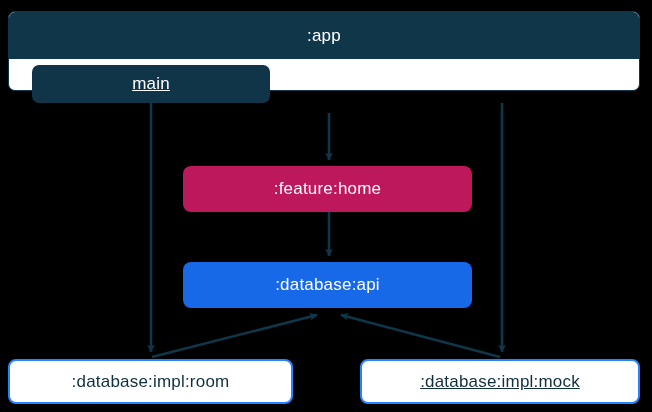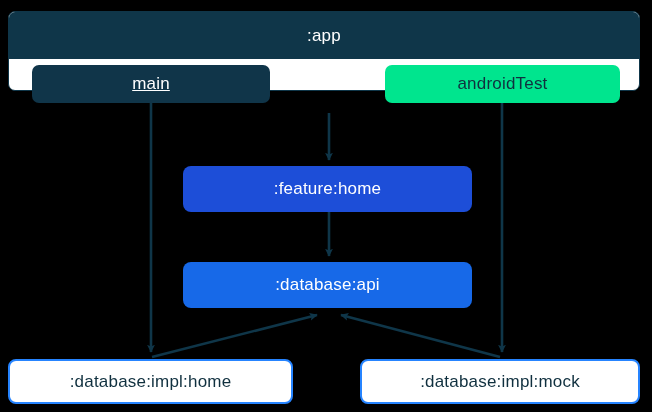--- a/index.html
+++ b/index.html
@@ -81,21 +81,21 @@
     background: #00E58E;
     color: #10303F;
     border-radius: 7px;
     font-size: 17px;
   }
   #node-feature-home {
     left: 183px;
     top: 166px;
     width: 289px;
     height: 46px;
-    background: #1d4ed8;
+    background: #be185d;
     color: #FFFFFF;
     border-radius: 8px;
     font-size: 17px;
   }
   #node-database-api {
     left: 183px;
     top: 262px;
     width: 289px;
     height: 46px;
     background: #1769E8;
@@ -117,20 +117,21 @@
   #node-impl-mock {
     left: 360px;
     top: 359px;
     width: 280px;
     height: 45px;
     background: #FFFFFF;
     color: #10303F;
     border: 2px solid #2684FF;
     border-radius: 8px;
     font-size: 17px;
+    text-decoration: underline;
   }
 </style>
 </head>
 <body>
 
 <div id="canvas">
 
   <svg id="edges" viewBox="0 0 652 412" width="652" height="412">
     <defs>
       <marker id="arrowhead" markerWidth="9" markerHeight="9" refX="7.2" refY="4.5" orient="auto" markerUnits="userSpaceOnUse">
@@ -150,23 +151,22 @@
 
     <path d="M500,357 L341,315" stroke="#0F3649" stroke-width="2.6" fill="none" marker-end="url(#arrowhead)"></path>
   </svg>
 
   <div class="node" id="app-container">
     <div id="app-header">:app</div>
   </div>
 
   <div class="node" id="node-main">main</div>
 
-  <div class="node" id="node-androidtest">androidTest</div>
 
   <div class="node" id="node-feature-home">:feature:home</div>
 
   <div class="node" id="node-database-api">:database:api</div>
 
-  <div class="node" id="node-impl-room">:database:impl:home</div>
+  <div class="node" id="node-impl-room">:database:impl:room</div>
 
   <div class="node" id="node-impl-mock">:database:impl:mock</div>
 
 </div>
 
 </body></html>

